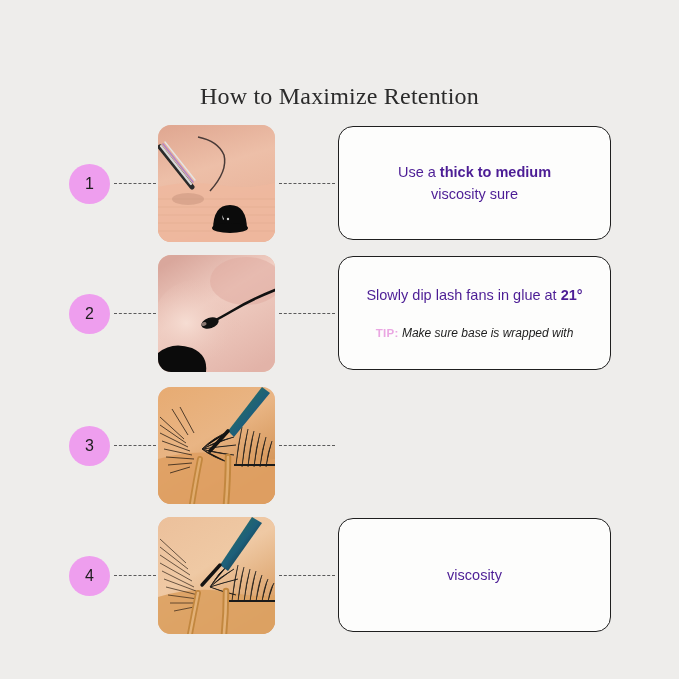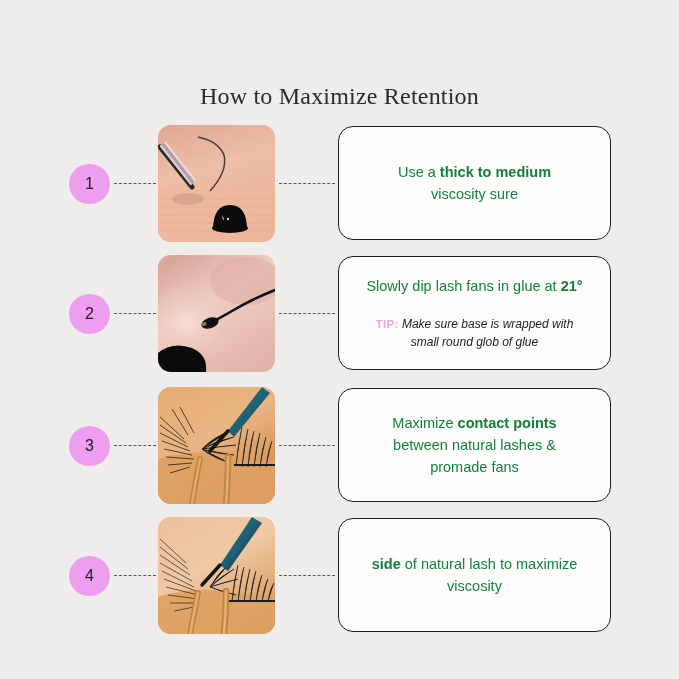--- a/index.html
+++ b/index.html
@@ -103,21 +103,21 @@
     display: flex;
     flex-direction: column;
     align-items: center;
     justify-content: center;
     padding: 6px 16px;
   }
   .card-line {
     text-align: left;
     font-size: 14.5px;
     line-height: 1.52;
-    color: #15803d;
+    color: #4c1d95;
     font-family: "Liberation Sans", sans-serif;
   }
   .card-line b { font-weight: 700; }
 
   .tip-block {
     margin-top: 18px;
     text-align: center;
   }
   .tip-label {
     color: #eaa6e2;
@@ -212,21 +212,20 @@
       </svg>
     </div>
     <div class="connector connector-right"></div>
     <div class="card">
       <div class="card-line">Slowly dip lash fans in glue at <b>21°</b></div>
       <div class="tip-block">
         <div class="tip-text">
           <span class="tip-label">TIP:</span>
           <span>Make sure base is wrapped with</span>
         </div>
-        <div class="tip-text">small round glob of glue</div>
       </div>
     </div>
   </div>
 
   <div class="row row-3">
     <div class="step-bubble">
       <span>3</span>
     </div>
     <div class="connector connector-left"></div>
     <div class="photo">
@@ -275,25 +274,20 @@
         <path d="M76 78 H117" stroke="#1b1b1b" stroke-width="2.2"></path>
         <path d="M104 0 L70 44 L76 50 L112 6 Z" fill="url(#tw3)"></path>
         <path d="M70 44 L52 64" stroke="#131313" stroke-width="3.6" stroke-linecap="round"></path>
         <path d="M42 72 Q38 92 34 117" stroke="#c2873f" stroke-width="6" fill="none" stroke-linecap="round"></path>
         <path d="M42 72 Q38 92 34 117" stroke="#e0ab6d" stroke-width="2.4" fill="none" stroke-linecap="round"></path>
         <path d="M70 70 Q70 92 68 117" stroke="#c2873f" stroke-width="6.5" fill="none" stroke-linecap="round"></path>
         <path d="M70 70 Q70 92 68 117" stroke="#e0ab6d" stroke-width="2.6" fill="none" stroke-linecap="round"></path>
       </svg>
     </div>
     <div class="connector connector-right"></div>
-    <div class="card">
-      <div class="card-line">Maximize <b>contact points</b></div>
-      <div class="card-line">between natural lashes &amp;</div>
-      <div class="card-line">promade fans</div>
-    </div>
   </div>
 
   <div class="row row-4">
     <div class="step-bubble">
       <span>4</span>
     </div>
     <div class="connector connector-left"></div>
     <div class="photo">
       <svg viewBox="0 0 117 117" xmlns="http://www.w3.org/2000/svg">
         <defs>
@@ -341,18 +335,17 @@
         <path d="M94 0 L62 48 L70 54 L104 6 Z" fill="url(#tw4)"></path>
         <path d="M62 48 L44 68" stroke="#131313" stroke-width="3.4" stroke-linecap="round"></path>
         <path d="M40 76 Q36 96 32 117" stroke="#c2873f" stroke-width="6" fill="none" stroke-linecap="round"></path>
         <path d="M40 76 Q36 96 32 117" stroke="#e3b177" stroke-width="2.4" fill="none" stroke-linecap="round"></path>
         <path d="M68 74 Q68 96 66 117" stroke="#c2873f" stroke-width="6.5" fill="none" stroke-linecap="round"></path>
         <path d="M68 74 Q68 96 66 117" stroke="#e3b177" stroke-width="2.6" fill="none" stroke-linecap="round"></path>
       </svg>
     </div>
     <div class="connector connector-right"></div>
     <div class="card">
-      <div class="card-line"><b>side</b> of natural lash to maximize</div>
       <div class="card-line">viscosity</div>
     </div>
   </div>
 
 </div>
 
 </body></html>

